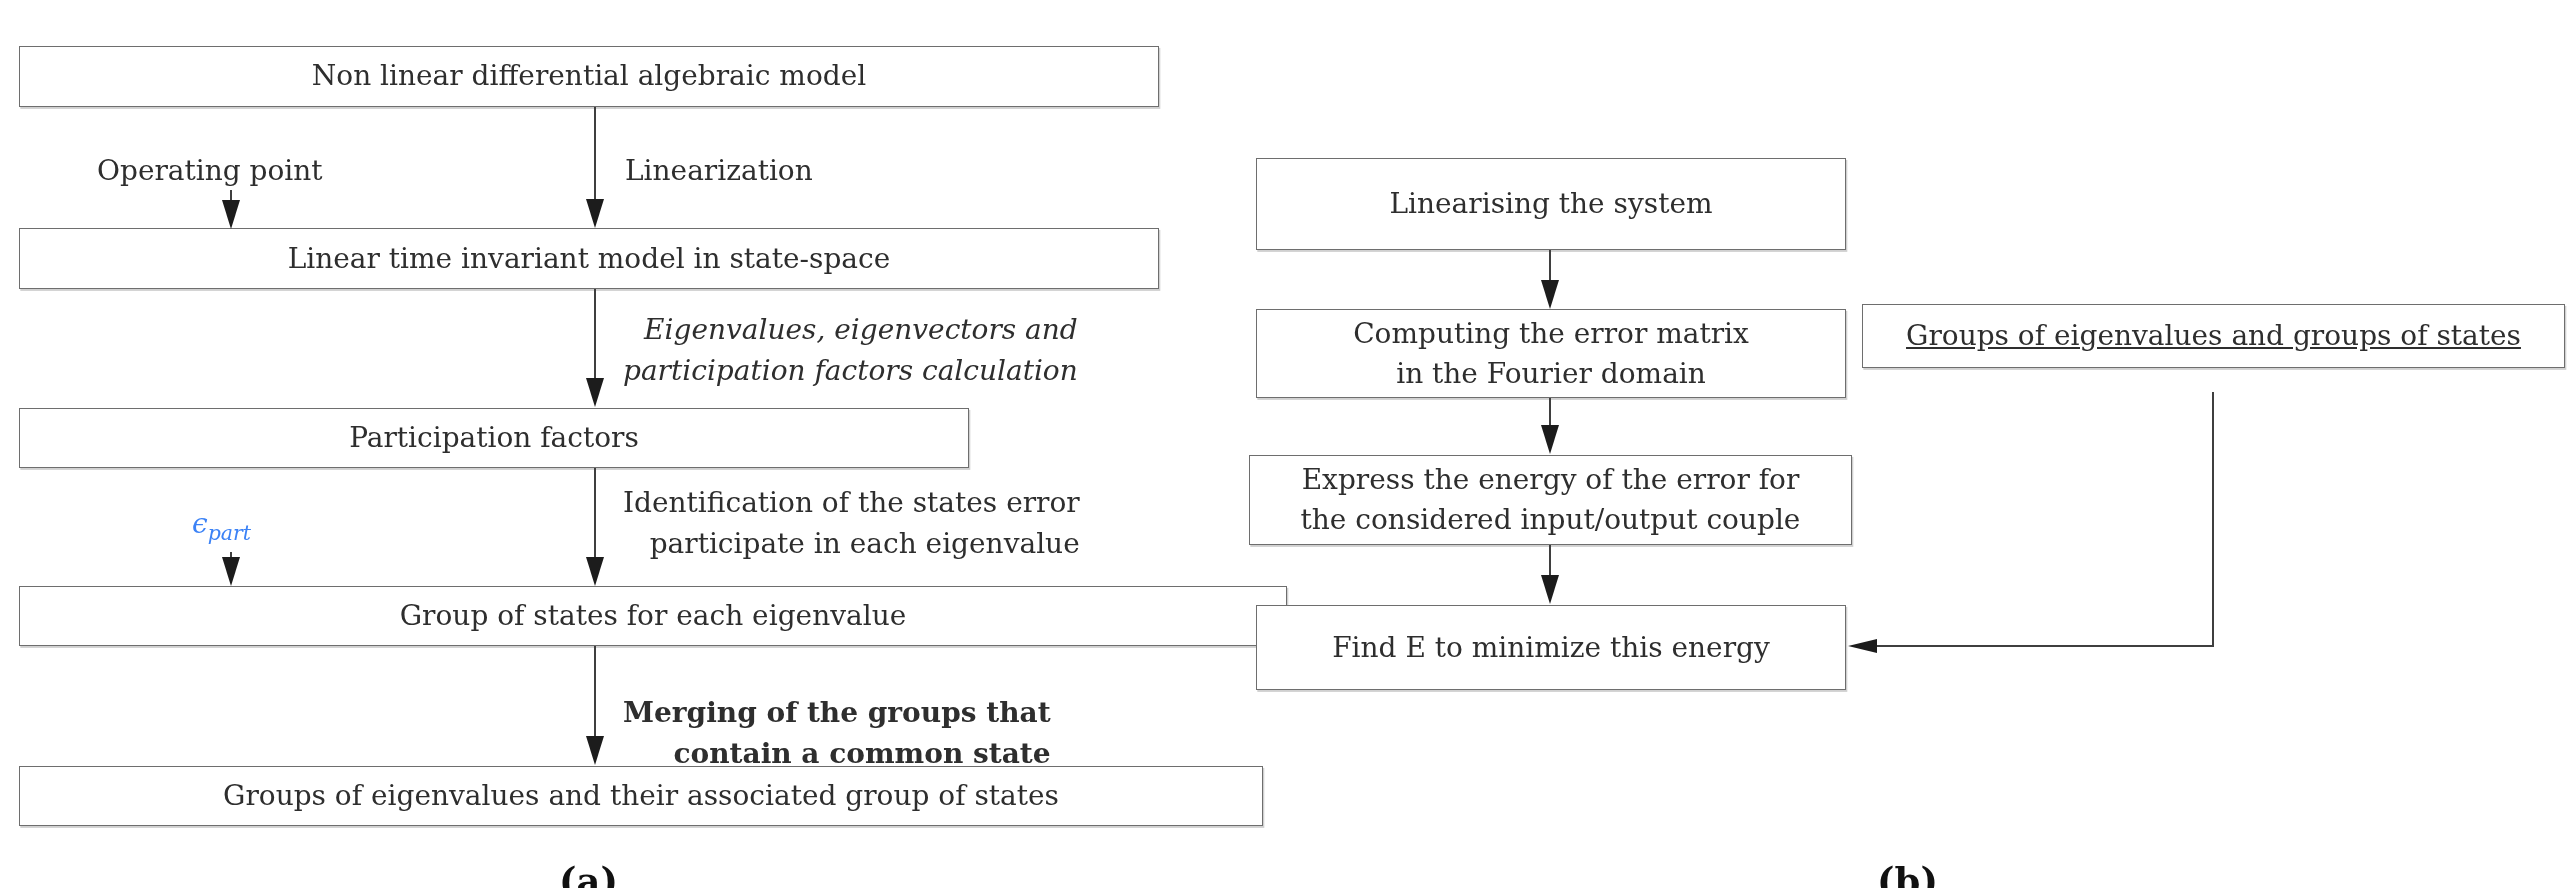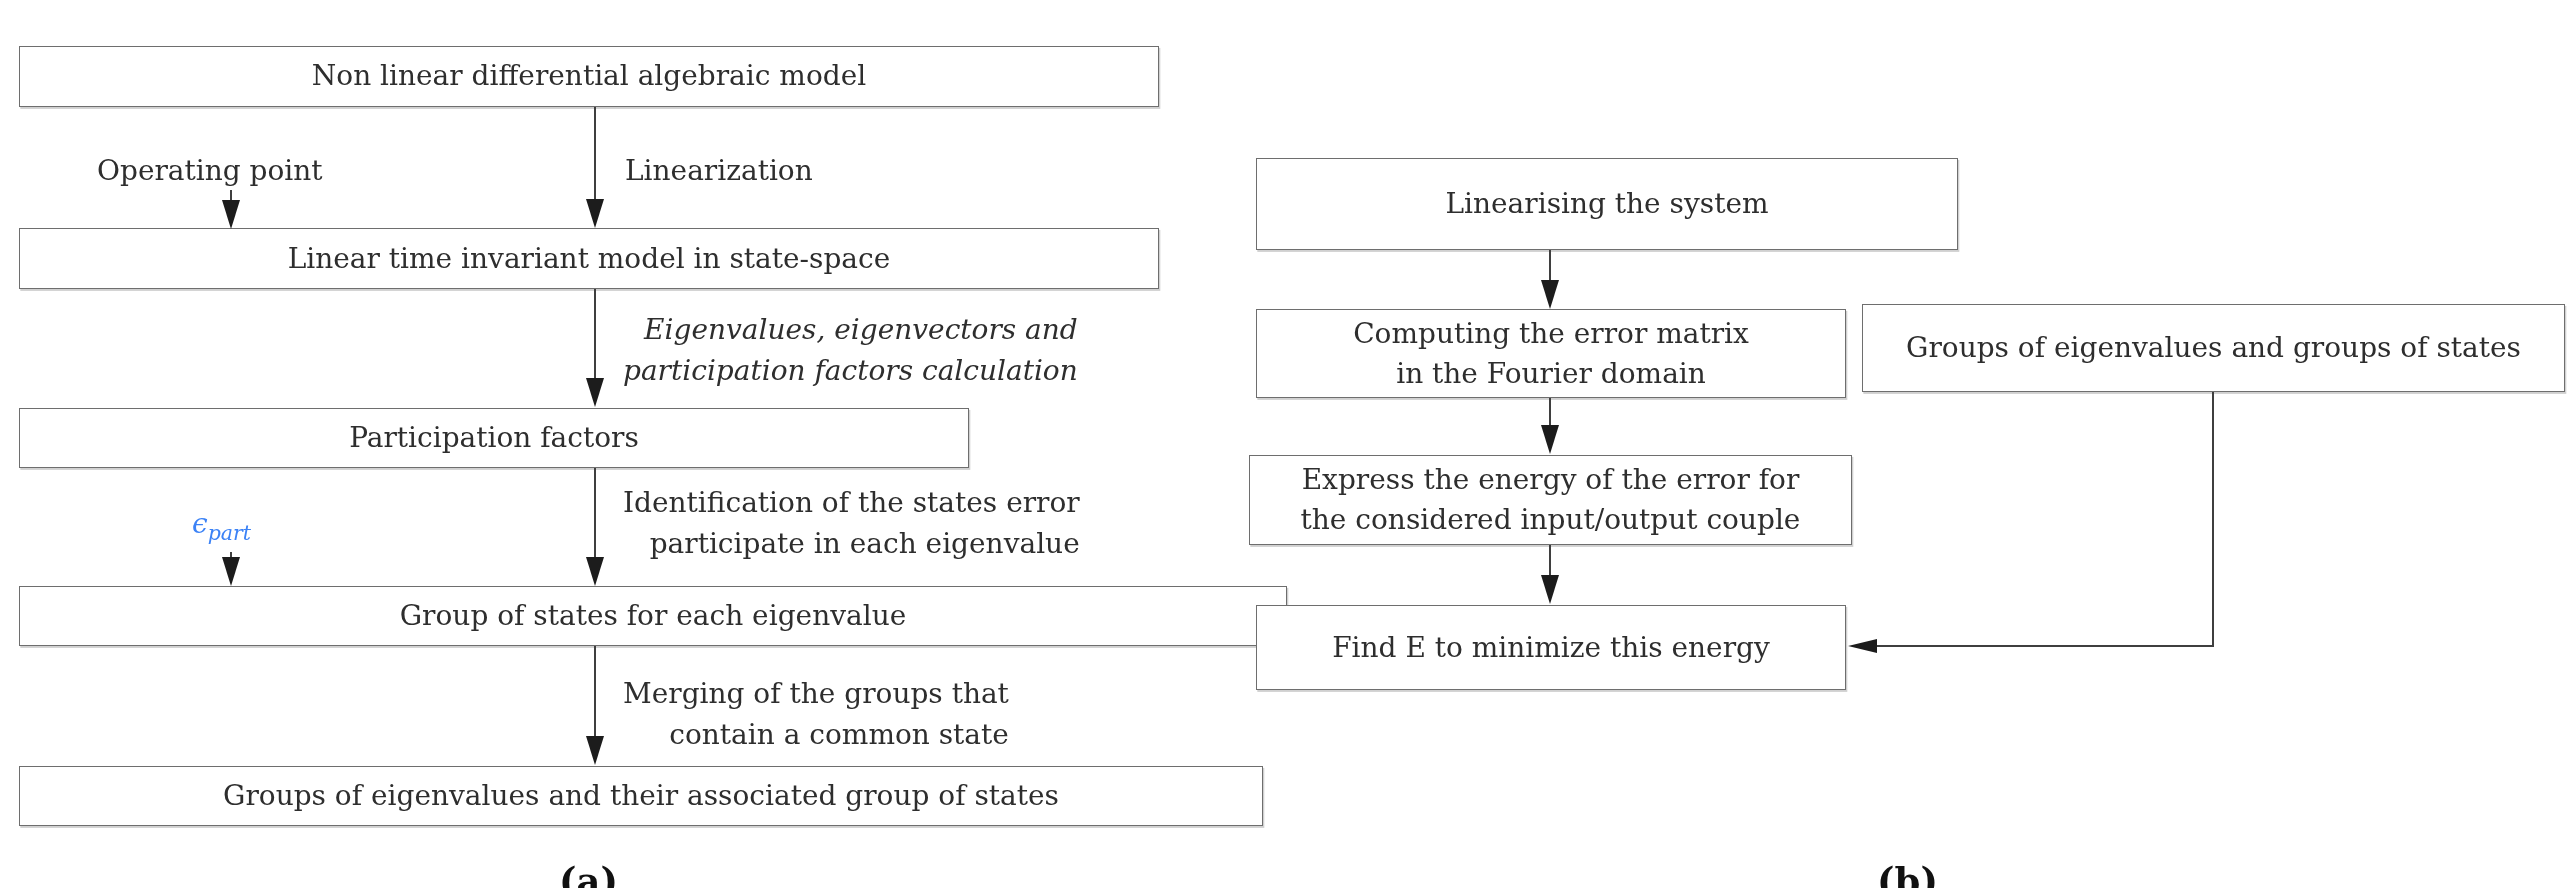--- a/index.html
+++ b/index.html
@@ -121,39 +121,39 @@
 participate in each eigenvalue</div>
 
     <div class="math-label" style="left:192px; top:471px;">
       <span>ϵ</span><sub>part</sub>
     </div>
     <div class="vline" style="left:230px; top:516px; height:7.7px;"></div>
     <div class="arrowhead-down" style="left:222px; top:521px;"></div>
 
     <div class="vline" style="left:594px; top:610px; height:90px;"></div>
     <div class="arrowhead-down" style="left:586px; top:700px;"></div>
-    <div class="edge-label" style="left:623px; top:637px;">Merging of the groups that
+    <div class="edge-label" style="left:623px; top:656px;font-weight:bold;">Merging of the groups that
 contain a common state</div>
 
     <div class="caption" style="left:518px; top:823px;">(a)</div>
   </div>
 
   <div>
 
-    <div class="box" style="left:1256px; top:122px; width:702px; height:92px;">Linearising the system</div>
+    <div class="box" style="left:1256px; top:122px; width:590px; height:92px;">Linearising the system</div>
 
     <div class="box" style="left:1256px; top:273px; width:590px; height:89px;">Computing the error matrix
 in the Fourier domain</div>
 
     <div class="box" style="left:1249px; top:419px; width:603px; height:90px;">Express the energy of the error for
 the considered input/output couple</div>
 
     <div class="box" style="left:1256px; top:569px; width:590px; height:85px;">Find E to minimize this energy</div>
 
-    <div class="box" style="left:1862px; top:268px; width:703px; height:88px;">Groups of eigenvalues and groups of states</div>
+    <div class="box" style="left:1862px; top:268px; width:703px; height:64px;text-decoration:underline;">Groups of eigenvalues and groups of states</div>
 
     <div class="vline" style="left:1549px; top:214px; height:31px;"></div>
     <div class="arrowhead-down" style="left:1541px; top:244px;"></div>
 
     <div class="vline" style="left:1549px; top:362px; height:28px;"></div>
     <div class="arrowhead-down" style="left:1541px; top:389px;"></div>
 
     <div class="vline" style="left:1549px; top:509px; height:31px;"></div>
     <div class="arrowhead-down" style="left:1541px; top:539px;"></div>
 

